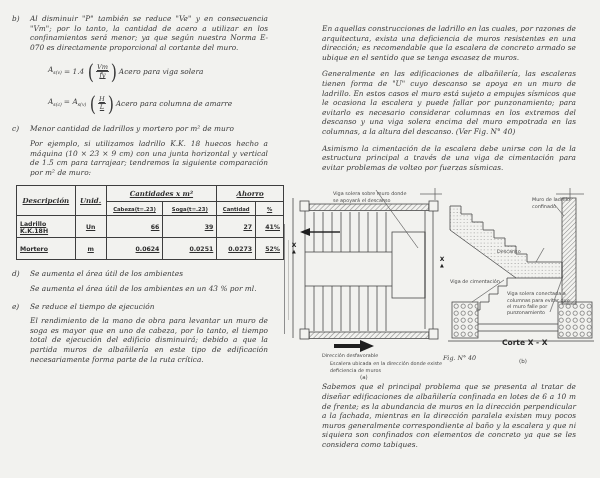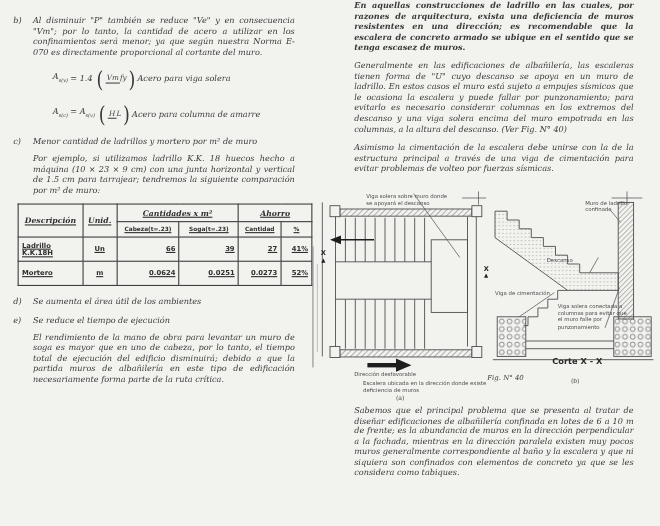--- a/index.html
+++ b/index.html
@@ -9,34 +9,34 @@
   .page-left{left:0;width:300px;}
   .page-right{left:300px;width:300px;}
   .tx{font:italic 7.4px/9.6px "DejaVu Serif",serif;text-align:justify;}
   .item{position:relative;margin:0 32px 0 12px;padding-left:18px;}
   .item .lbl{position:absolute;left:0;top:0;font:italic 7.4px/9.6px "DejaVu Serif",serif;}
   .h{margin:0 0 3px 0;}
   .item p{margin:5px 0 0 0;}
   .formula{display:flex;align-items:center;margin:7px 0 0 48px;height:25px;font:italic 7.4px/9.6px "DejaVu Serif",serif;}
   .formula sub{font-size:4.6px;}
   .paren{font:100 20px/20px "DejaVu Serif",serif;font-style:normal;transform:scaleX(.8);margin:0 1px;}
-  .frac{display:inline-flex;flex-direction:row;align-items:center;font-size:6.6px;line-height:7.4px;}
+  .frac{display:inline-flex;flex-direction:column;align-items:center;font-size:6.6px;line-height:7.4px;text-decoration:underline;}
   .frac .num{border-bottom:.6px solid #4a4a4a;padding:0 1px;}
   .fcap{}
   .cmp{border-collapse:collapse;margin:8px 16px 0 16px;font-family:"DejaVu Sans",sans-serif;color:#2e2e2e;}
   .cmp th,.cmp td{border:1px solid #3e3e3e;padding:1px 3px;text-decoration:underline;}
   .cmp thead tr:first-child th{font:bold italic 7px "DejaVu Serif",serif;height:13px;}
   .cmp thead tr:last-child th{font:bold 5.3px "DejaVu Sans",sans-serif;height:11px;}
   .cmp td{font:bold 6.2px "DejaVu Sans",sans-serif;height:19px;text-align:right;}
   .cmp td.l{text-align:left;}.cmp td.c{text-align:center;}
   .w-desc{width:56px;}.w-unid{width:26px;}.w-cab{width:56px;}.w-soga{width:56px;}.w-cant{width:36px;}.w-pct{width:26px;}
   .sec56{margin:8px 30px 0 4px;display:flex;gap:8px;font:italic 7.1px/9.4px "DejaVu Serif",serif;letter-spacing:.2px;}
   .sec56 + p{margin:4px 32px 0 30px;}
   .rp{margin:7px 24px 0 22px;}
-  .rp.first{margin-top:0;font-weight:bold;}
+  .rp.first{margin-top:24px;}
   .figure{position:relative;height:200px;margin-top:8px;}
   .fig-label{position:absolute;font:4.9px/6.2px "DejaVu Sans",sans-serif;color:#4a4a4a;}
   .xmark{position:absolute;width:12px;text-align:center;font:bold 6px/6px "DejaVu Sans",sans-serif;color:#1e1e1e;}
   .xmark .tri{display:block;font-size:5px;line-height:6px;}
   .corte{position:absolute;font:bold 7.5px "DejaVu Sans",sans-serif;color:#2a2a2a;}
   .subfig{position:absolute;font:5.5px "DejaVu Sans",sans-serif;color:#4a4a4a;}
   .figcap{position:absolute;font:italic 6.3px "DejaVu Serif",serif;color:#3a3a3a;}
   .gutter{position:absolute;left:284px;top:224px;width:1px;height:110px;background:#8e8e8e;}
   .gutter2{position:absolute;left:288px;top:240px;width:1px;height:80px;background:#c3c3c0;}
   svg{position:absolute;}
@@ -114,20 +114,21 @@
           <td>0.0251</td>
           <td>0.0273</td>
           <td>52%</td>
         </tr>
       </tbody>
     </table>
 
     <div class="item tx" style="margin-top:9px">
       <span class="lbl">d)</span>
       <div class="h">Se aumenta el área útil de los ambientes</div>
+      <p>Se aumenta el área útil de los ambientes en un 43 % por ml.</p>
     </div>
 
     <div class="item tx" style="margin-top:8px">
       <span class="lbl">e)</span>
       <div class="h">Se reduce el tiempo de ejecución</div>
       <p>El rendimiento de la mano de obra para levantar un muro de soga es mayor que en uno de cabeza, por lo tanto, el tiempo total de ejecución del edificio disminuirá; debido a que la partida muros de albañilería en este tipo de edificación necesariamente forma parte de la ruta crítica.</p>
     </div>
 
 
   </div>

